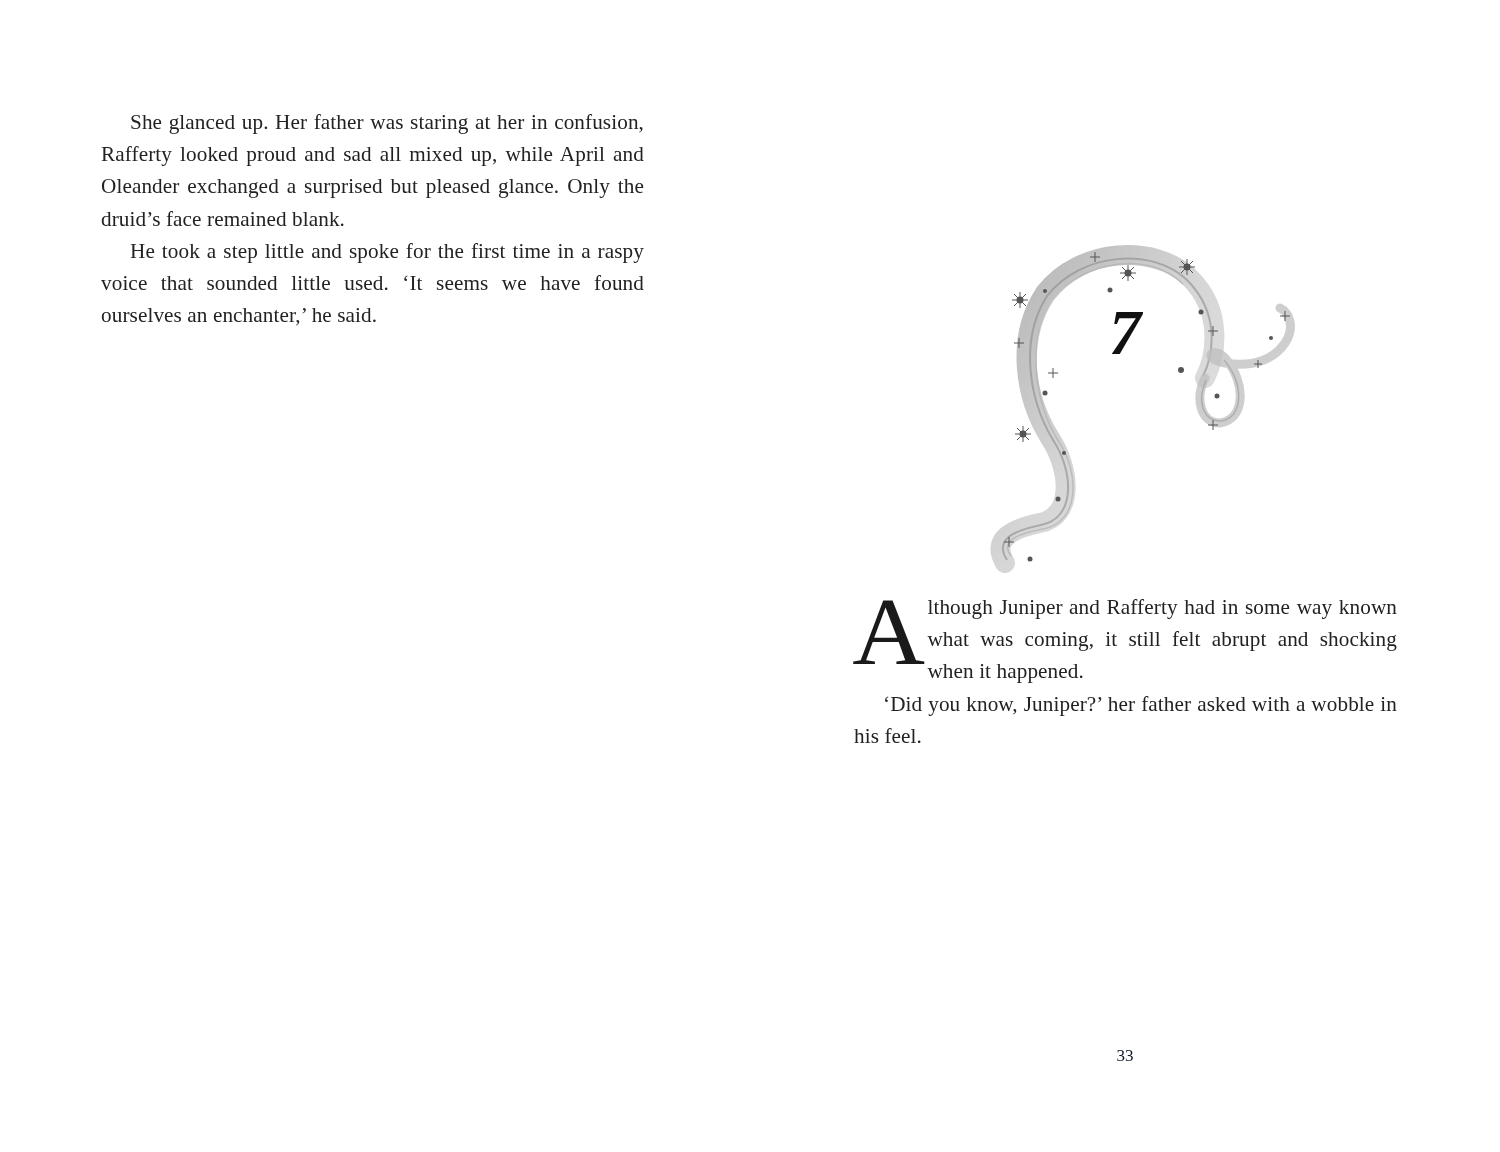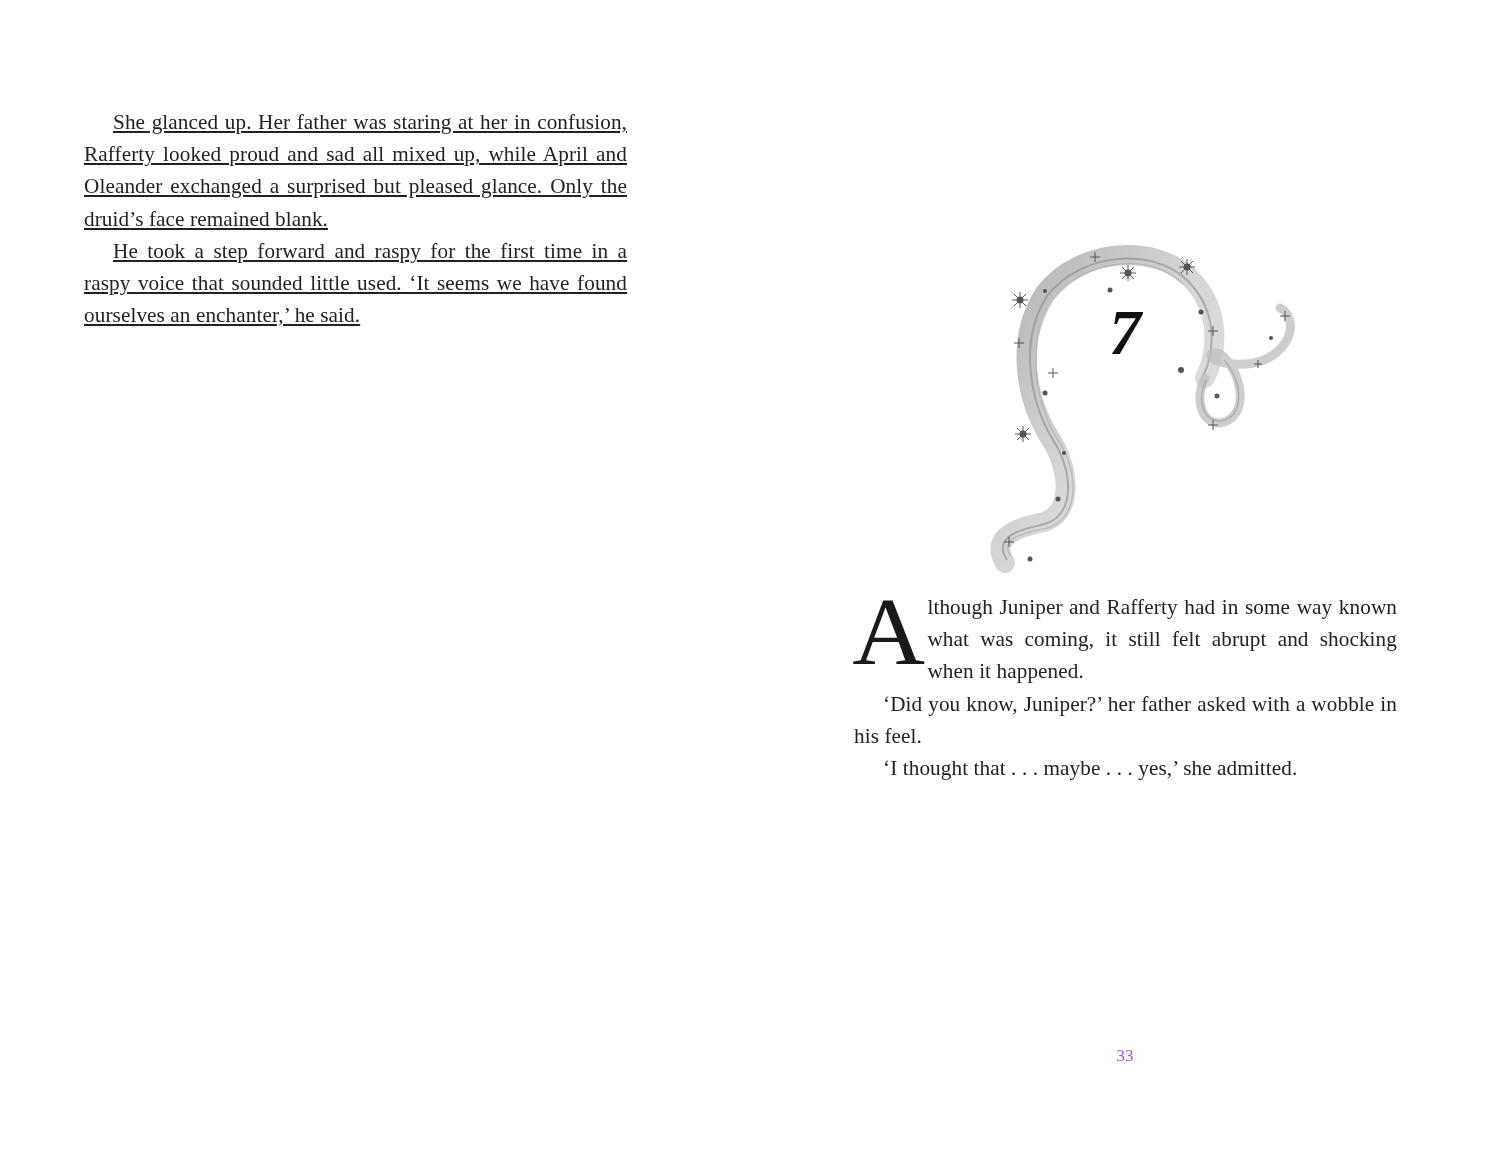--- a/index.html
+++ b/index.html
@@ -30,23 +30,22 @@
     }
     .text-block {
       position: absolute;
       width: 543px;
       font-size: 21.2px;
       line-height: 32.2px;
       text-align: justify;
       letter-spacing: 0.1px;
     }
     .left-text {
-      left: 84px;
+      left: 101px;
       top: 106px;
-      text-decoration: underline;
     }
     .right-text {
       left: 104px;
       top: 591px;
     }
     .para {
       margin: 0;
       text-indent: 29px;
     }
     .para.no-indent {
@@ -89,30 +88,30 @@
       color: #111111;
       line-height: 70px;
     }
     .page-number {
       position: absolute;
       left: 360px;
       top: 1046px;
       width: 30px;
       text-align: center;
       font-size: 17px;
-      color: #8b5cf6;
+      color: #0f172a;
     }
   </style>
 </head>
 <body>
 
 <div class="page page-left">
   <div class="text-block left-text">
     <p class="para">She glanced up. Her father was staring at her in confusion, Rafferty looked proud and sad all mixed up, while April and Oleander exchanged a surprised but pleased glance. Only the druid’s face remained blank.</p>
-    <p class="para">He took a step forward and raspy for the first time in a raspy voice that sounded little used. ‘It seems we have found ourselves an enchanter,’ he said.</p>
+    <p class="para">He took a step little and spoke for the first time in a raspy voice that sounded little used. ‘It seems we have found ourselves an enchanter,’ he said.</p>
   </div>
 </div>
 
 <div class="page page-right">
   <div class="chapter-art">
     <svg viewBox="0 0 320 335" xmlns="http://www.w3.org/2000/svg">
       <defs>
         <linearGradient id="ribbonGrad" x1="0" y1="0" x2="1" y2="1">
           <stop offset="0" stop-color="#9a9a9a"></stop>
           <stop offset="0.5" stop-color="#c8c8c8"></stop>
@@ -158,17 +157,16 @@
         <path d="M24,299 L24,309 M19,304 L29,304"></path>
       </g>
     </svg>
   </div>
 
   <div class="chapter-number">7</div>
 
   <div class="text-block right-text">
     <p class="para no-indent"><span class="dropcap">A</span><span>lthough Juniper and Rafferty had in some way known what was coming, it still felt abrupt and shocking when it happened.</span></p>
     <p class="para">‘Did you know, Juniper?’ her father asked with a wobble in his feel.</p>
-    <p class="para">‘I thought that . . . maybe . . . yes,’ she admitted.</p>
   </div>
 
   <div class="page-number">33</div>
 </div>
 
 </body></html>

